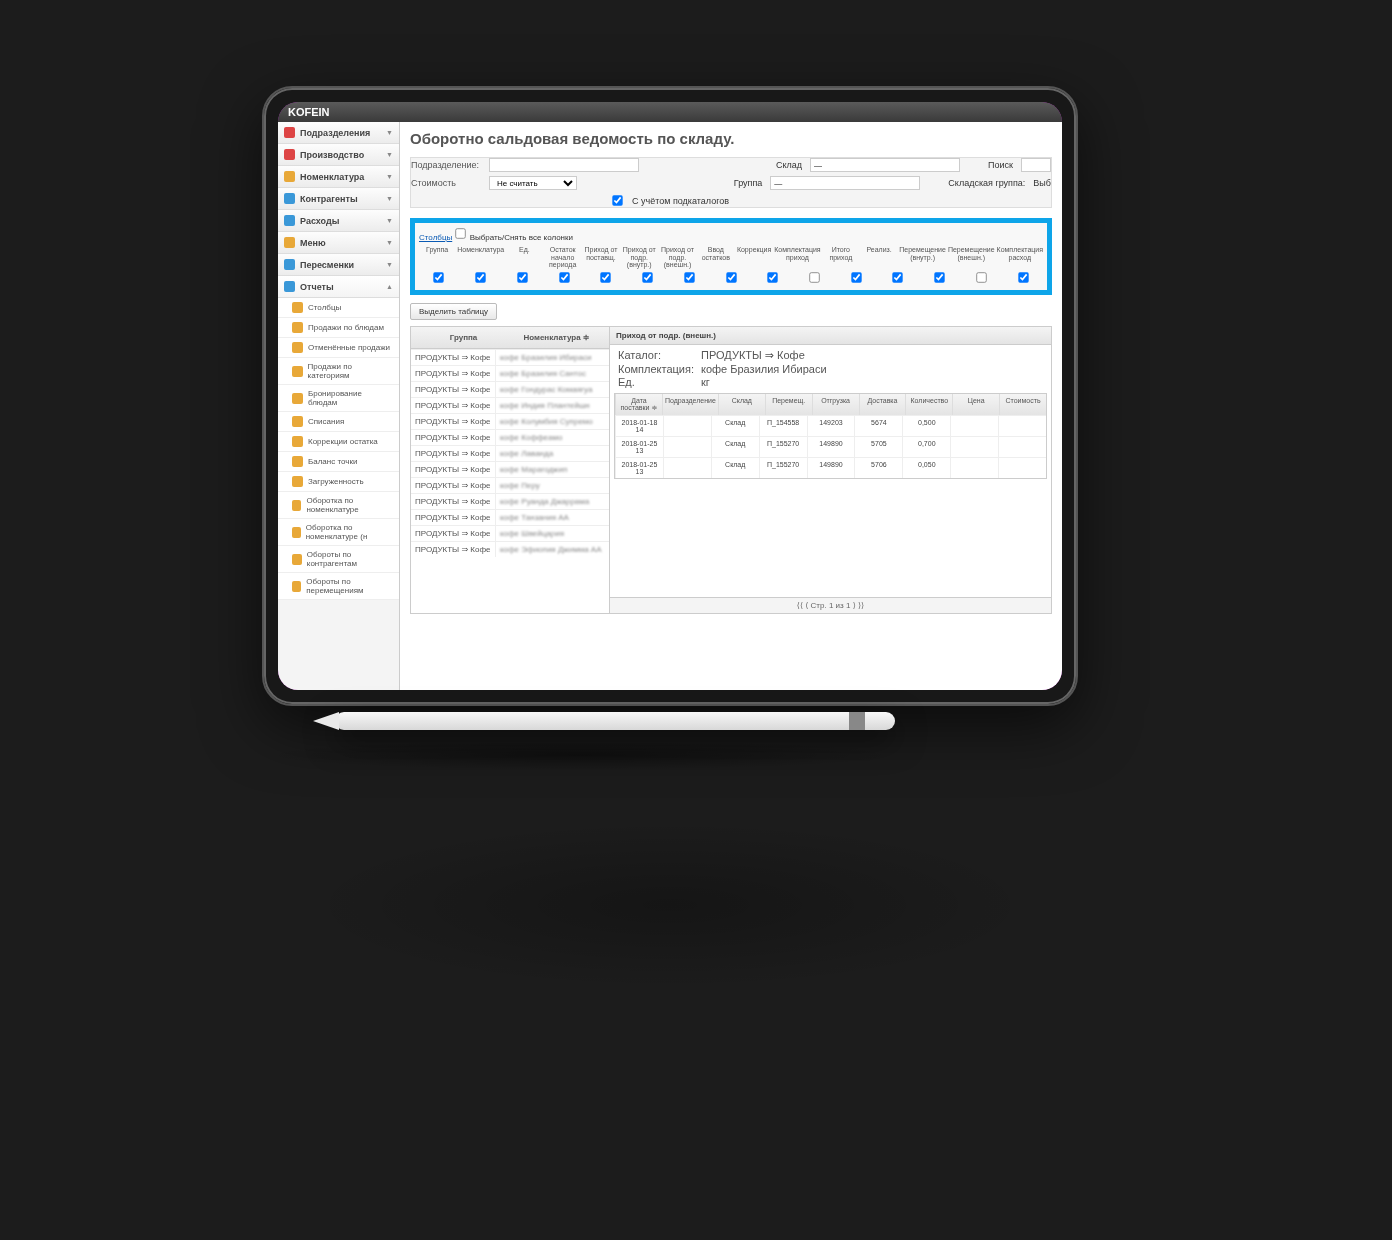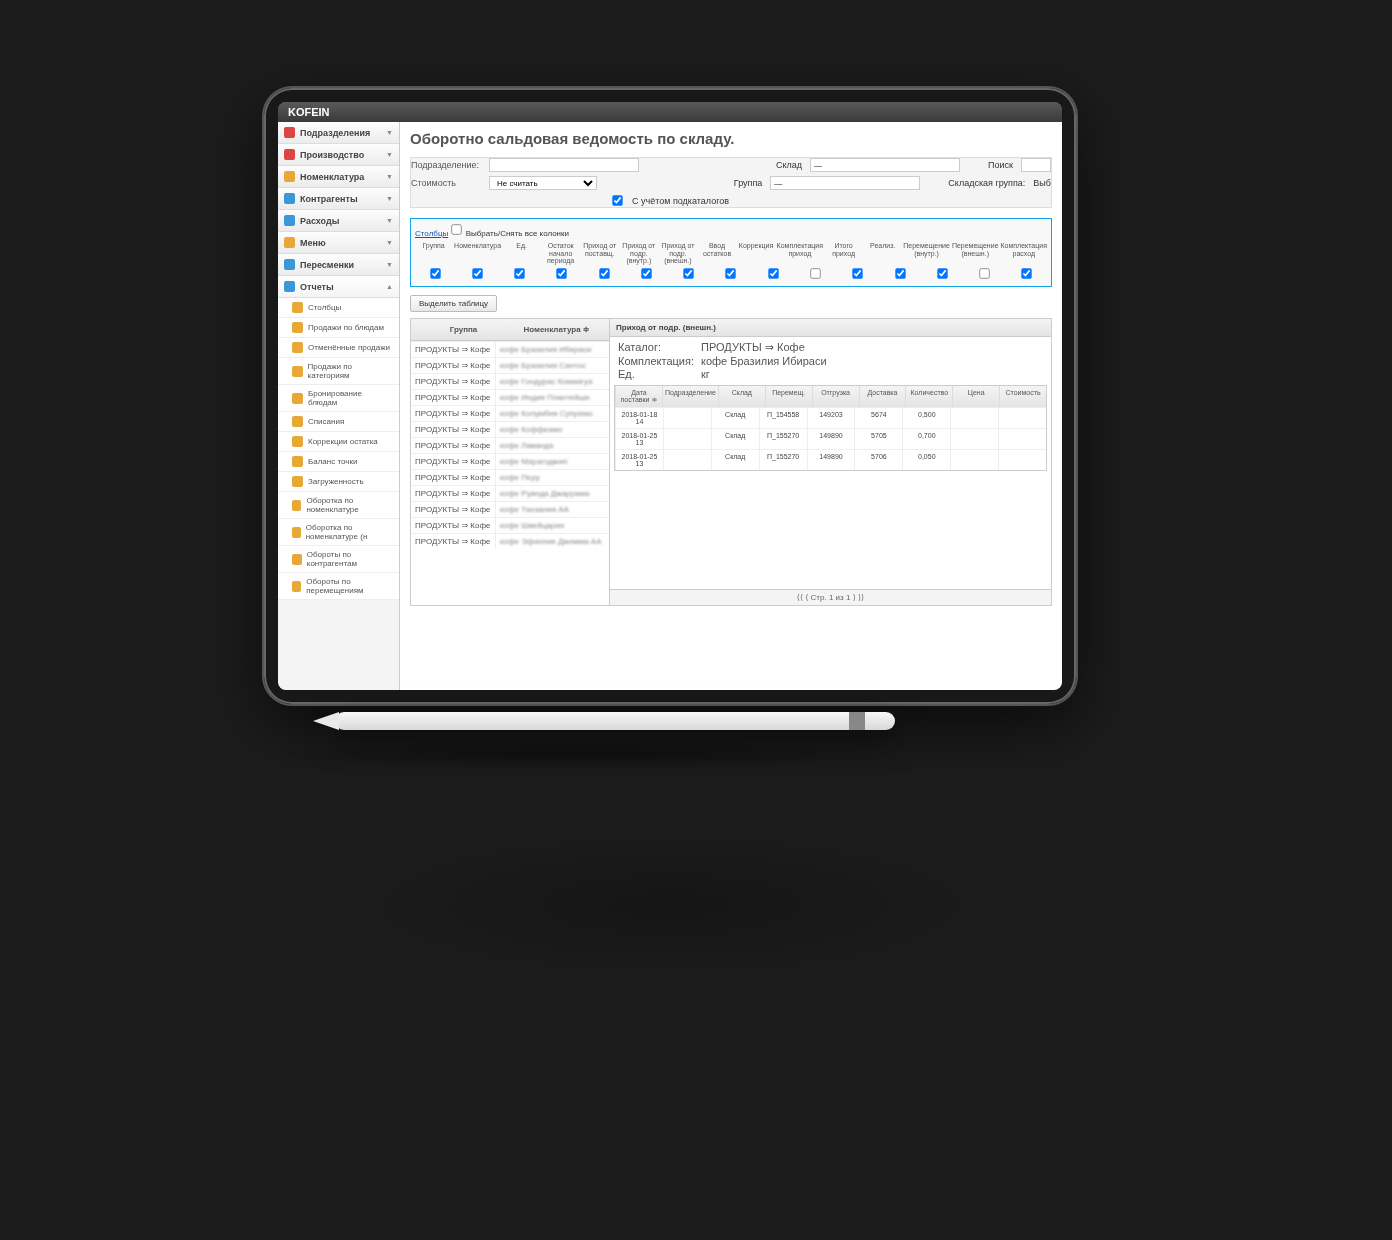--- a/index.html
+++ b/index.html
@@ -1,40 +1,40 @@
 <!DOCTYPE html>
 <html><head>
 <meta charset="utf-8">
 <style>
 *{box-sizing:border-box;margin:0;padding:0}
 body{background:#1c1c1c;font-family:Arial,Helvetica,sans-serif;width:1392px;height:1240px;position:relative;overflow:hidden}
 .stage{position:absolute;inset:0}
 .tablet{position:absolute;left:262px;top:86px;width:816px;height:620px;background:#181818;border-radius:30px;border:2px solid #555;box-shadow:0 20px 60px rgba(0,0,0,.6),inset 0 0 0 2px #666}
-.screen{position:absolute;left:14px;top:14px;right:14px;bottom:14px;background:#a21caf;border-radius:8px;overflow:hidden;font-size:9px;color:#333}
+.screen{position:absolute;left:14px;top:14px;right:14px;bottom:14px;background:#a21caf;border-radius:20px;overflow:hidden;font-size:9px;color:#333}
 .header{background:linear-gradient(#5a5a5a,#3a3a3a);color:#fff;height:20px;line-height:20px;padding:0 10px;font-size:11px;font-weight:bold}
 .body{display:flex;height:calc(100% - 20px)}
 .side{width:122px;border-right:1px solid #ccc;background:#f4f4f4;overflow:hidden}
 .side .gi{display:flex;align-items:center;gap:5px;padding:5px 6px;border-bottom:1px solid #ddd;background:linear-gradient(#fdfdfd,#ececec);font-weight:bold;font-size:9px;color:#444;cursor:pointer}
 .side .gi.act{background:linear-gradient(#fff,#f4f4f4)}
 .side .gi .arrow{margin-left:auto;color:#888;font-size:7px}
 .side .ri{display:flex;align-items:center;gap:5px;padding:4px 6px 4px 14px;border-bottom:1px solid #eee;font-size:8px;color:#555;cursor:pointer;background:#fff}
 .icn{width:11px;height:11px;display:inline-block;border-radius:2px}
 .i-red{background:#d44}
 .i-blue{background:#3a98d8}
 .i-orange{background:#e8a838}
 .i-folder{background:#e8a838}
 .main{flex:1;background:#fff;padding:8px 10px;overflow:hidden}
 .title{font-size:15px;font-weight:bold;color:#555;margin-bottom:10px}
 .filters{background:#f4f4f4;border:1px solid #ddd;font-size:9px}
 .filters .row{display:flex;align-items:center;gap:8px;margin-bottom:4px}
 .filters label{width:70px;color:#555}
 .filters .sel,.filters .inp{border:1px solid #ccc;background:#fff;height:14px;font-size:8px;padding:0 3px}
-.filters .sel{width:108px}
+.filters .sel{width:88px}
 .filters .wide{width:150px}
-.cols{margin-top:10px;border:1px solid #0ea5e9;background:#f8f8f8;padding:4px;font-size:8px}
+.cols{margin-top:10px;border:5px solid #0ea5e9;background:#f8f8f8;padding:4px;font-size:8px}
 .cols .lnk{color:#0a5ab4;text-decoration:underline;cursor:pointer}
 .cols .hdrs{display:flex;gap:2px;margin-top:4px}
 .cols .hdrs div{flex:1;text-align:center;color:#555;font-size:7px;line-height:1.1}
 .cols .cks{display:flex;gap:2px;margin-top:2px}
 .cols .cks div{flex:1;text-align:center}
 .btn{display:inline-block;background:linear-gradient(#fff,#e8e8e8);border:1px solid #bbb;border-radius:2px;padding:3px 8px;font-size:8px;margin-top:8px;cursor:pointer}
 .grid{display:flex;margin-top:6px;gap:0}
 .left-grid{width:200px;border:1px solid #ccc}
 .gh{background:linear-gradient(#f4f4f4,#e4e4e4);border-bottom:1px solid #ccc;padding:4px 6px;font-size:8px;color:#555;font-weight:bold;text-align:center;height:22px;display:flex;align-items:center;justify-content:center}
 .gh2{display:flex}.gh2 div{flex:1}

